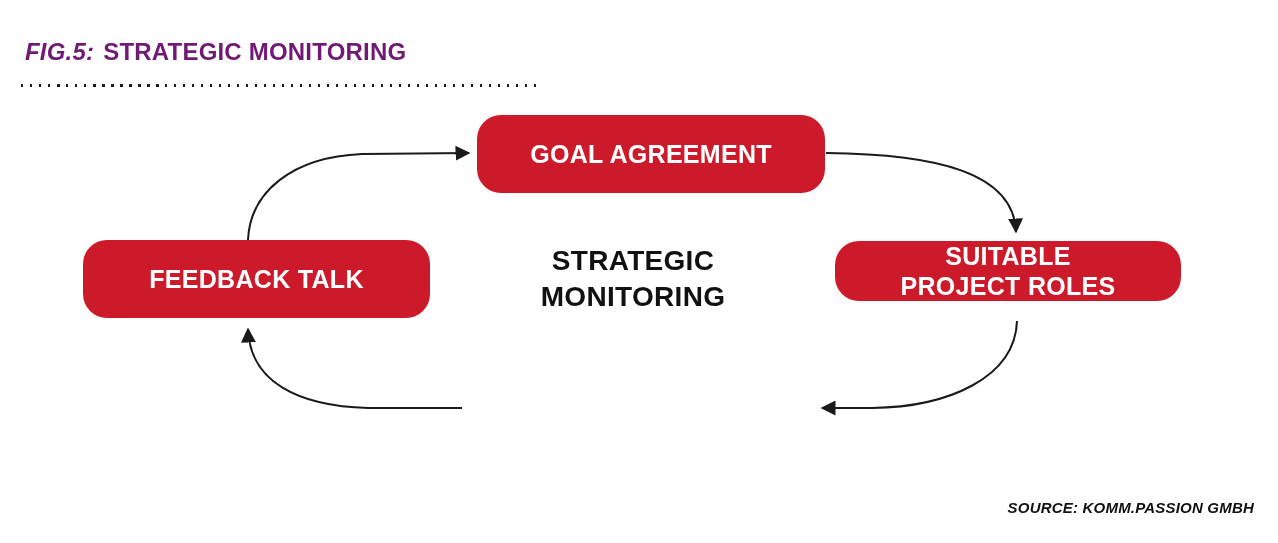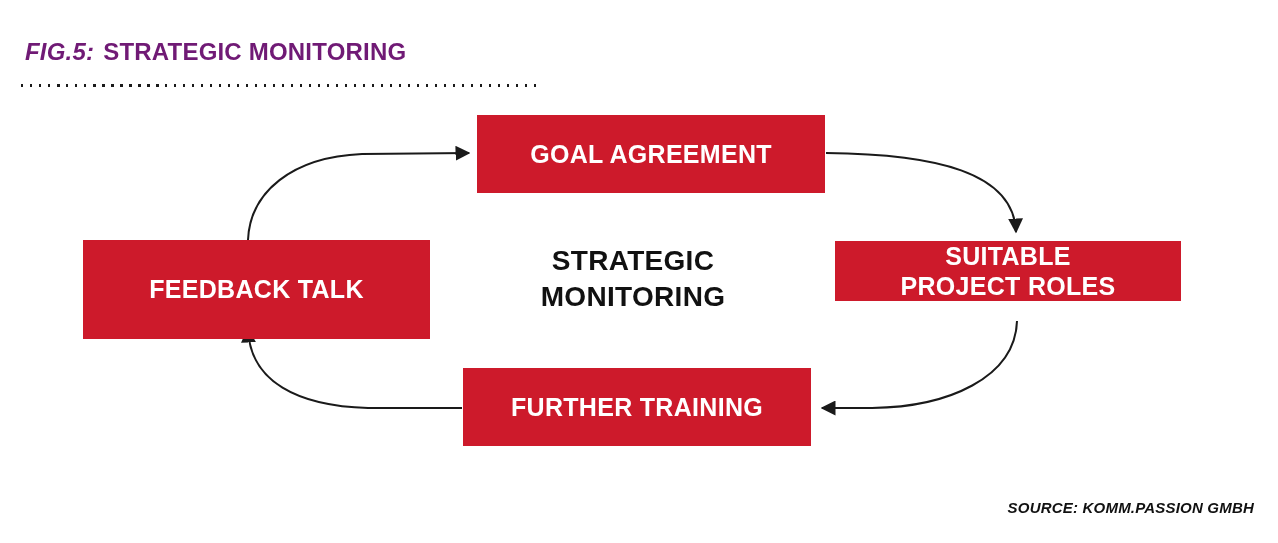--- a/index.html
+++ b/index.html
@@ -47,23 +47,24 @@
     display: flex;
     align-items: center;
     justify-content: center;
     text-align: center;
     font-weight: 800;
     font-size: 25px;
     letter-spacing: 0.3px;
     line-height: 1.22;
     white-space: pre-line;
     z-index: 2;
+    border-radius: 24px;
   }
   .node-goal     { left: 477px; top: 115px; width: 348px; height: 78px; }
-  .node-feedback { left:  83px; top: 240px; width: 347px; height: 99px; }
+  .node-feedback { left:  83px; top: 240px; width: 347px; height: 78px; }
   .node-roles    { left: 835px; top: 241px; width: 346px; height: 60px; justify-content: center; }
   .node-training { left: 463px; top: 368px; width: 348px; height: 78px; }
 
   .center-label {
     position: absolute;
     left: 487px;
     top: 243px;
     width: 292px;
     text-align: center;
     font-weight: 800;
@@ -124,23 +125,20 @@
 
   <div class="node node-goal">
     <span>GOAL AGREEMENT</span>
   </div>
 
   <div class="node node-roles">
     <span>SUITABLE
 PROJECT ROLES</span>
   </div>
 
-  <div class="node node-training">
-    <span>FURTHER TRAINING</span>
-  </div>
 
   <div class="node node-feedback">
     <span>FEEDBACK TALK</span>
   </div>
 
   <div class="center-label">STRATEGIC
 MONITORING</div>
 
   <div class="source">SOURCE: KOMM.PASSION GMBH</div>
 

